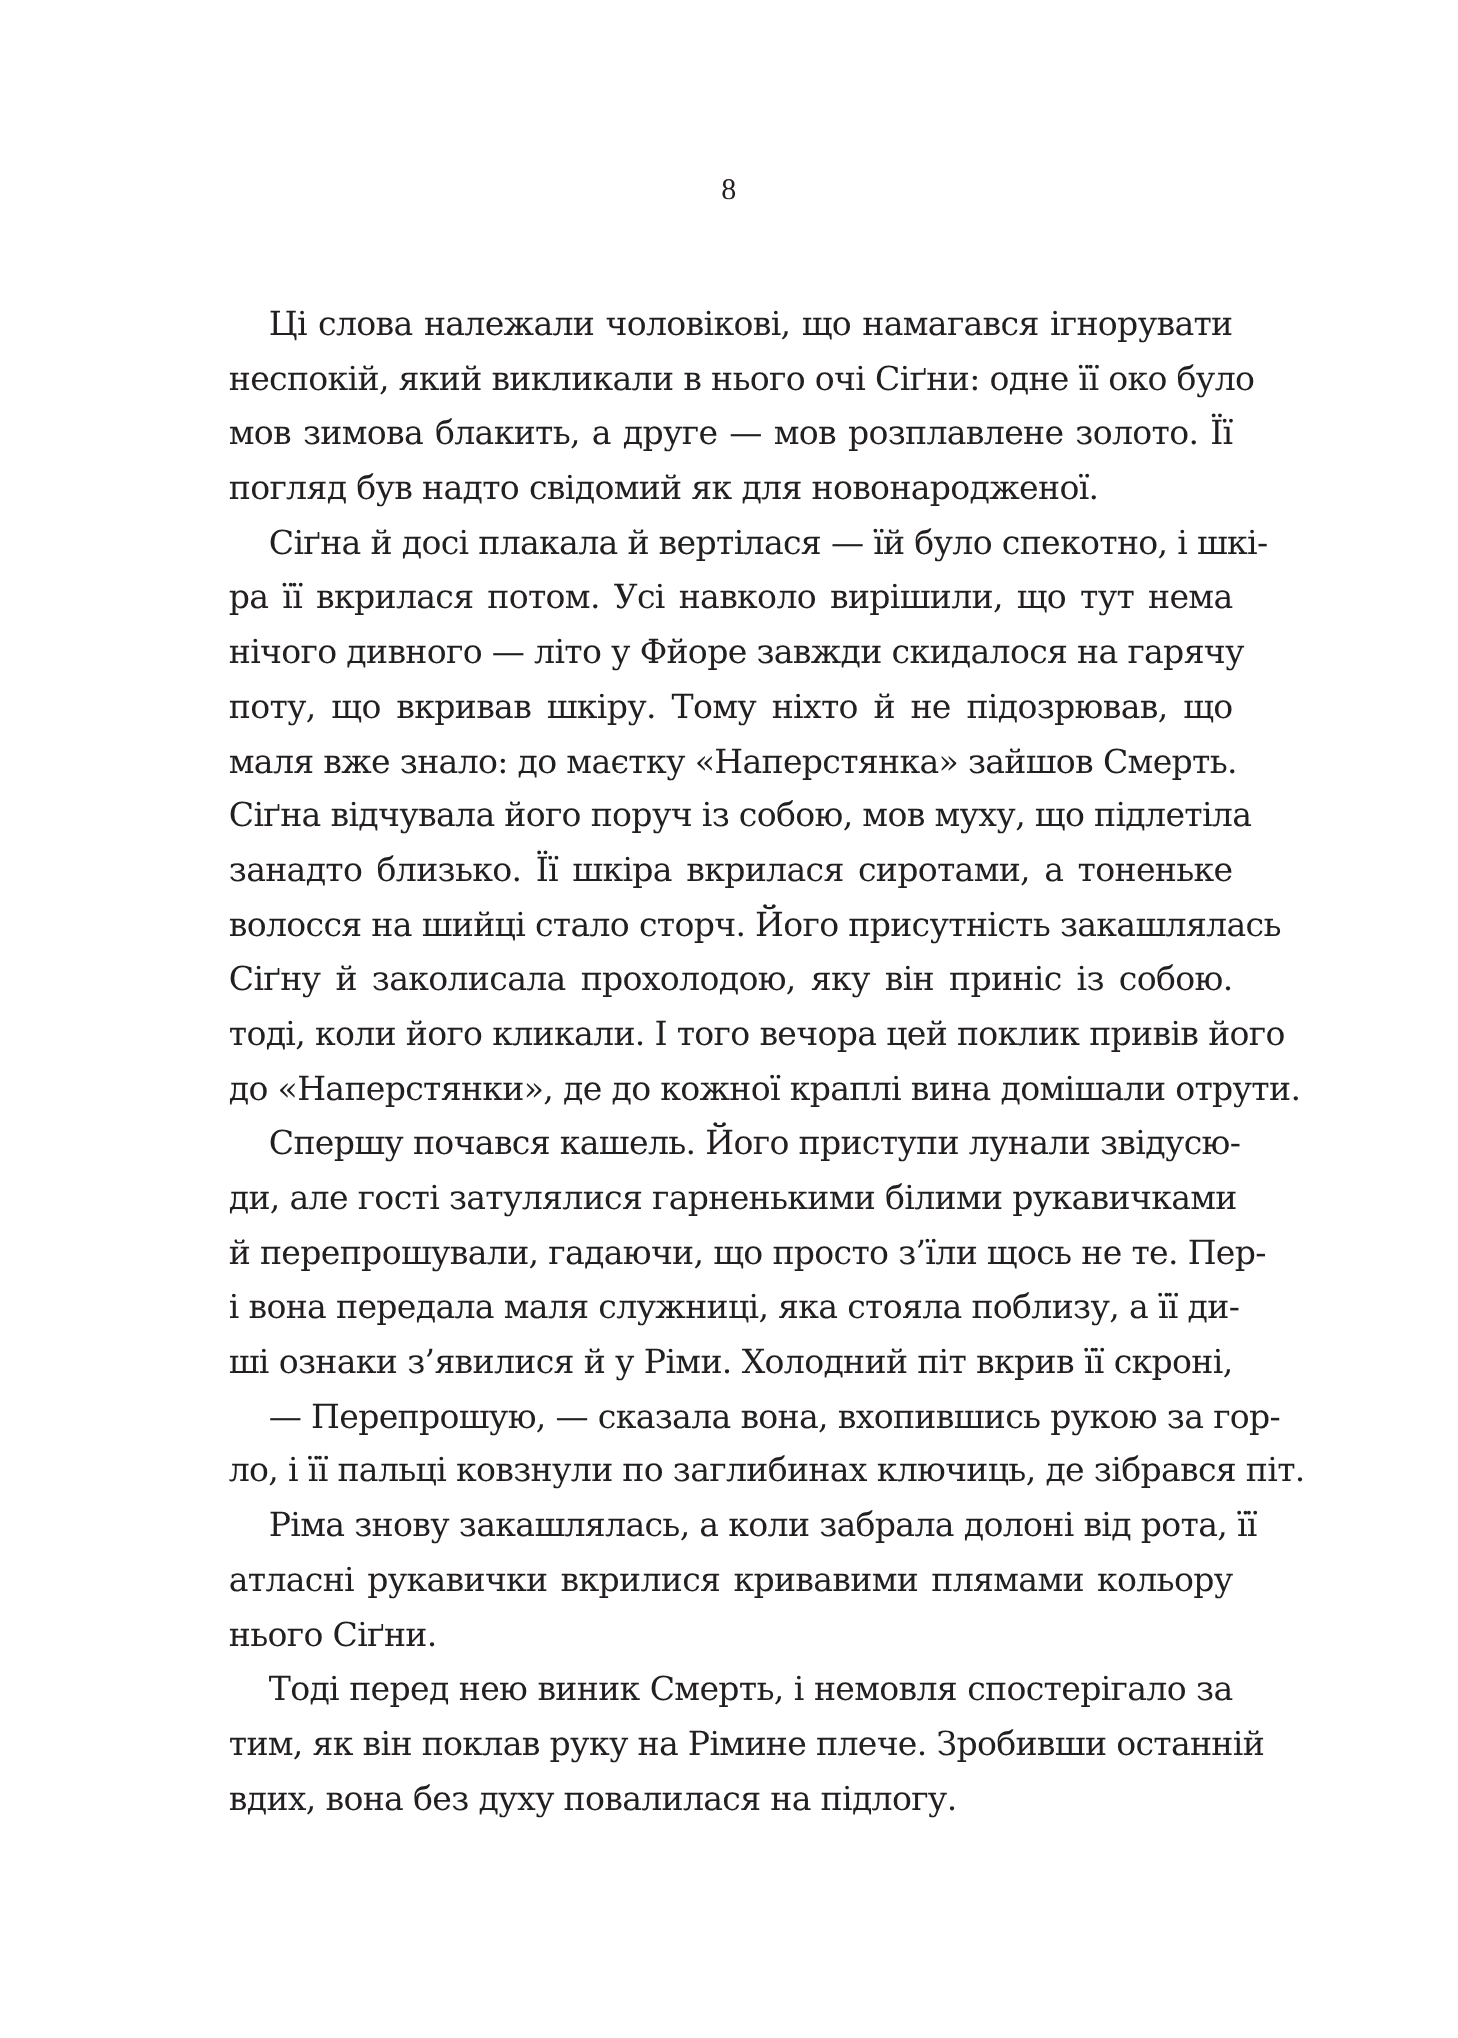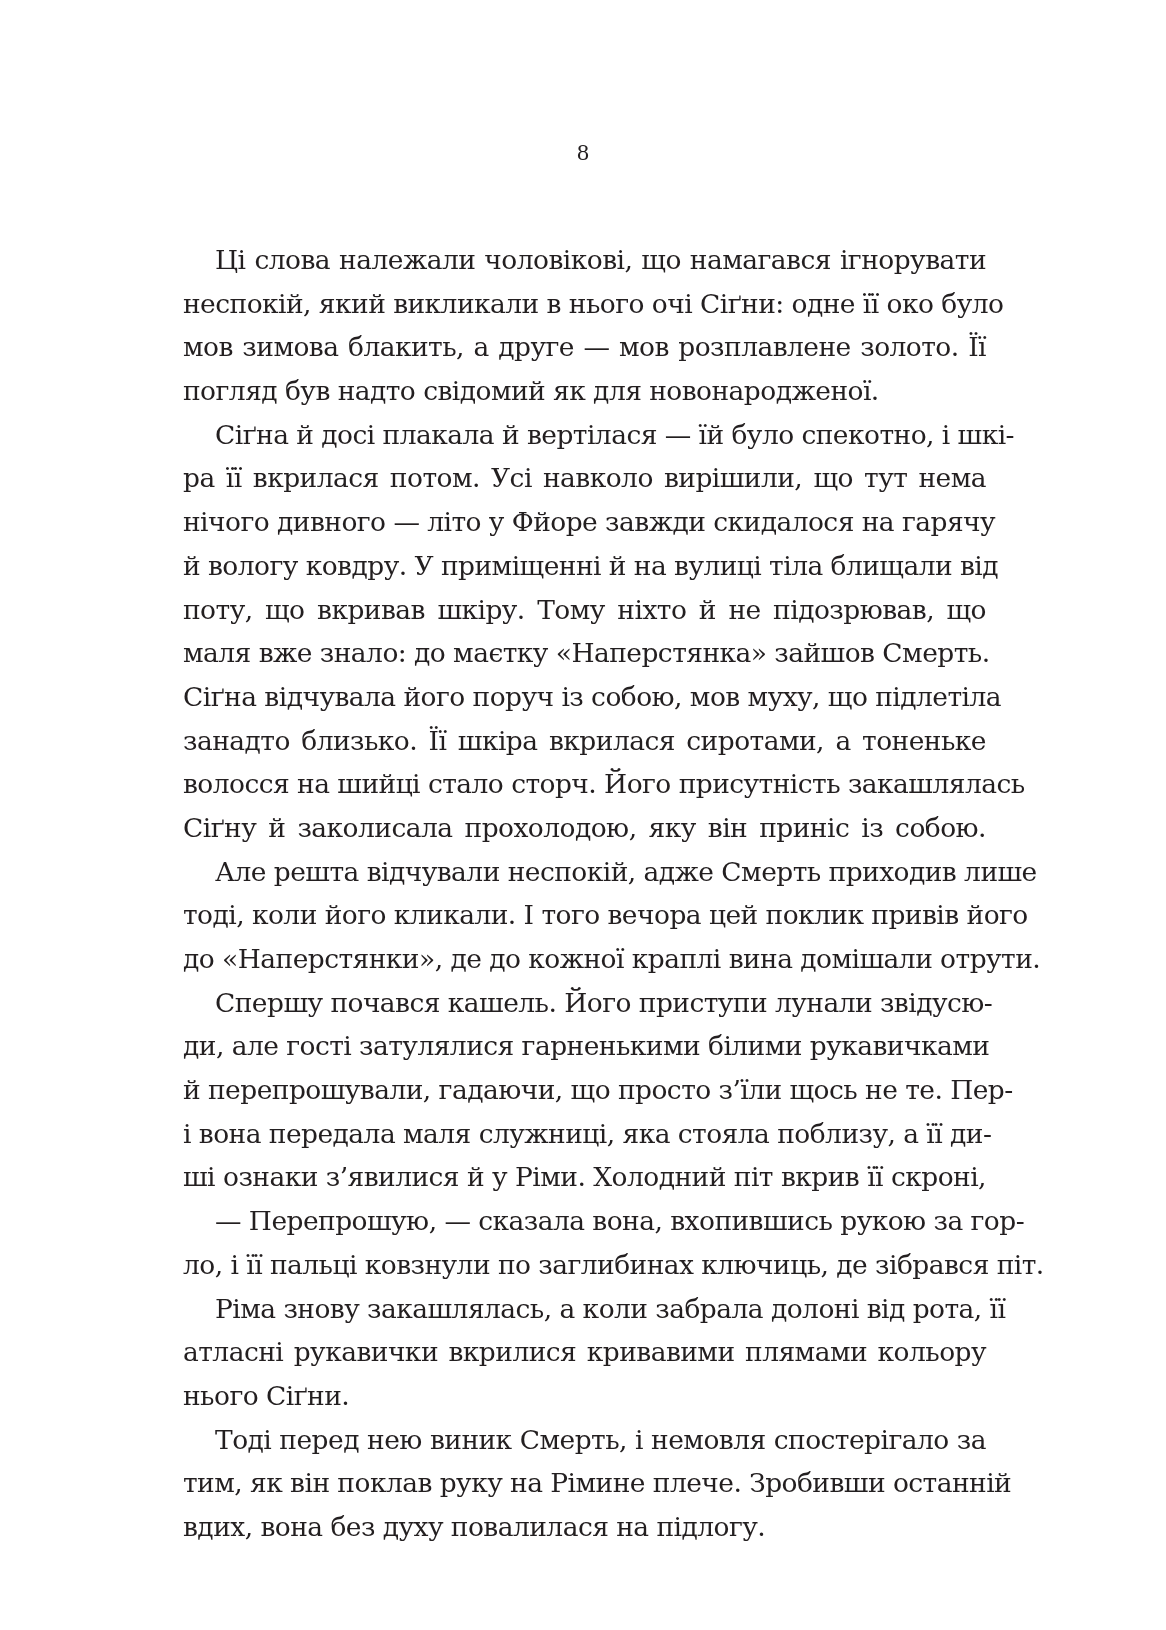--- a/index.html
+++ b/index.html
@@ -61,31 +61,29 @@
     <div class="line indent">Ці слова належали чоловікові, що намагався ігнорувати</div>
     <div class="line">неспокій, який викликали в нього очі Сіґни: одне її око було</div>
     <div class="line">мов зимова блакить, а друге — мов розплавлене золото. Її</div>
     <div class="line last">погляд був надто свідомий як для новонародженої.</div>
   </div>
 
   <div class="paragraph">
     <div class="line indent">Сіґна й досі плакала й вертілася — їй було спекотно, і шкі-</div>
     <div class="line">ра її вкрилася потом. Усі навколо вирішили, що тут нема</div>
     <div class="line">нічого дивного — літо у Фйоре завжди скидалося на гарячу</div>
-    <div class="line">й вологу ковдру. У приміщенні й на вулиці тіла блищали від</div>
     <div class="line">поту, що вкривав шкіру. Тому ніхто й не підозрював, що</div>
     <div class="line">маля вже знало: до маєтку «Наперстянка» зайшов Смерть.</div>
     <div class="line">Сіґна відчувала його поруч із собою, мов муху, що підлетіла</div>
     <div class="line">занадто близько. Її шкіра вкрилася сиротами, а тоненьке</div>
     <div class="line">волосся на шийці стало сторч. Його присутність закашлялась</div>
     <div class="line">Сіґну й заколисала прохолодою, яку він приніс із собою.</div>
   </div>
 
   <div class="paragraph">
-    <div class="line indent">Але решта відчували неспокій, адже Смерть приходив лише</div>
     <div class="line">тоді, коли його кликали. І того вечора цей поклик привів його</div>
     <div class="line">до «Наперстянки», де до кожної краплі вина домішали отрути.</div>
   </div>
 
   <div class="paragraph">
     <div class="line indent">Спершу почався кашель. Його приступи лунали звідусю-</div>
     <div class="line">ди, але гості затулялися гарненькими білими рукавичками</div>
     <div class="line">й перепрошували, гадаючи, що просто з’їли щось не те. Пер-</div>
     <div class="line">і вона передала маля служниці, яка стояла поблизу, а її ди-</div>
     <div class="line">ші ознаки з’явилися й у Ріми. Холодний піт вкрив її скроні,</div>

